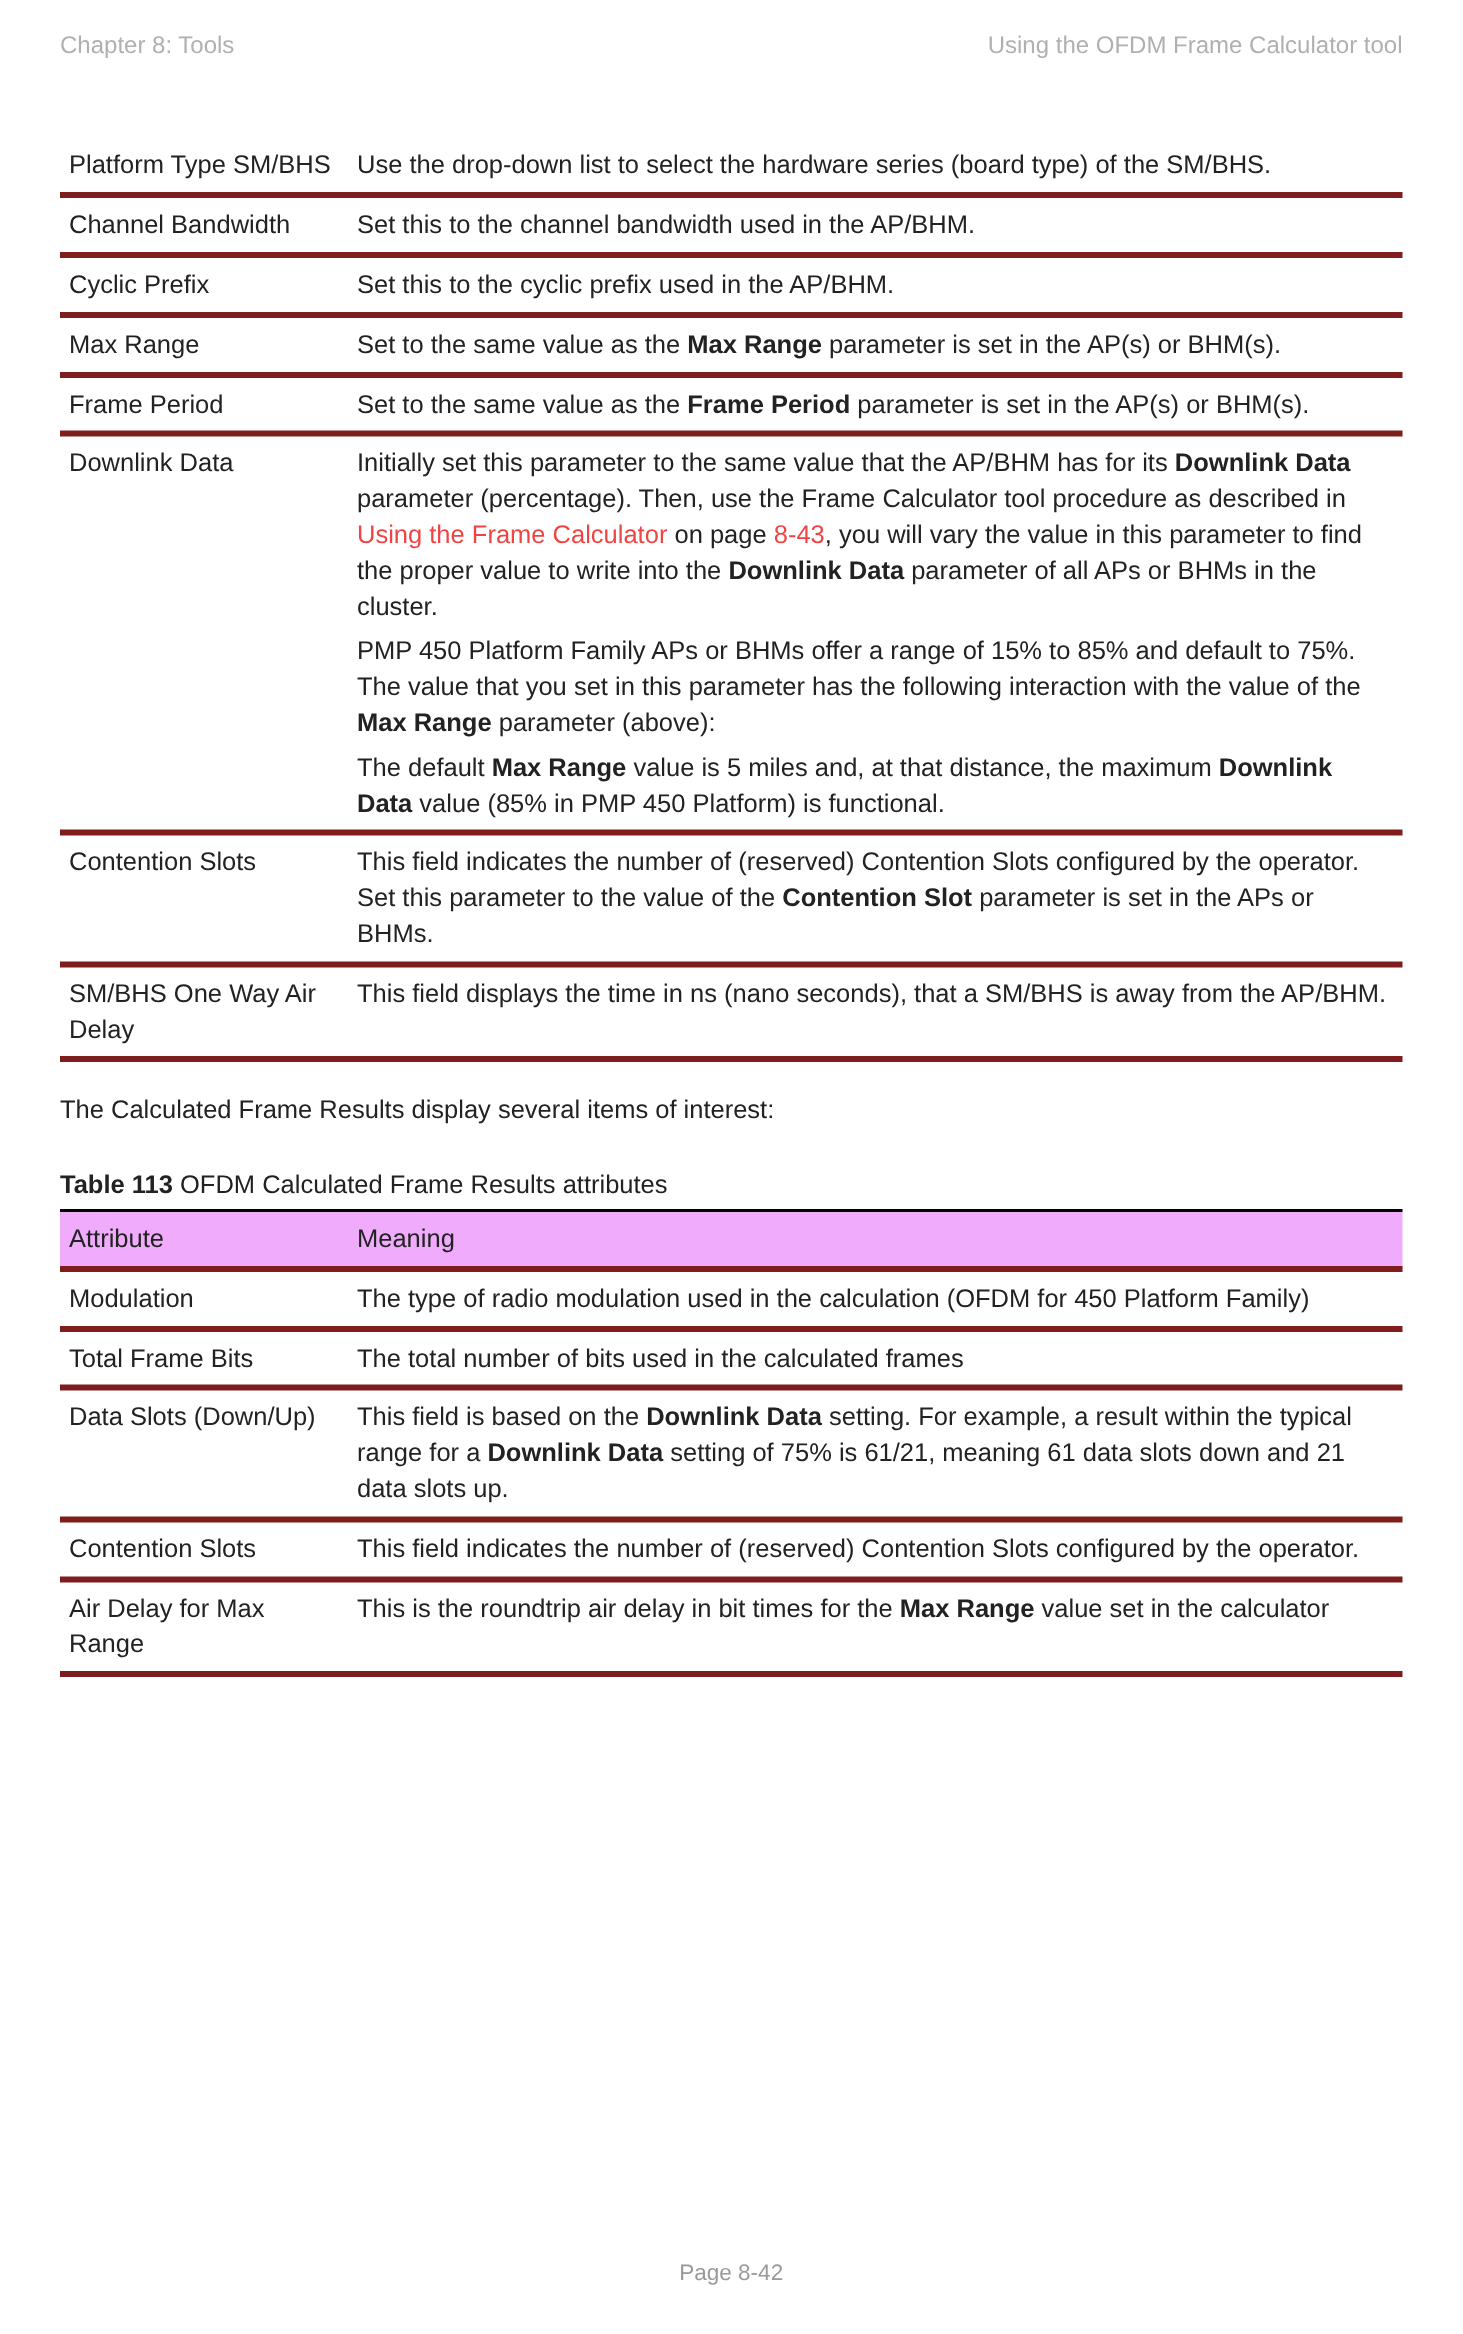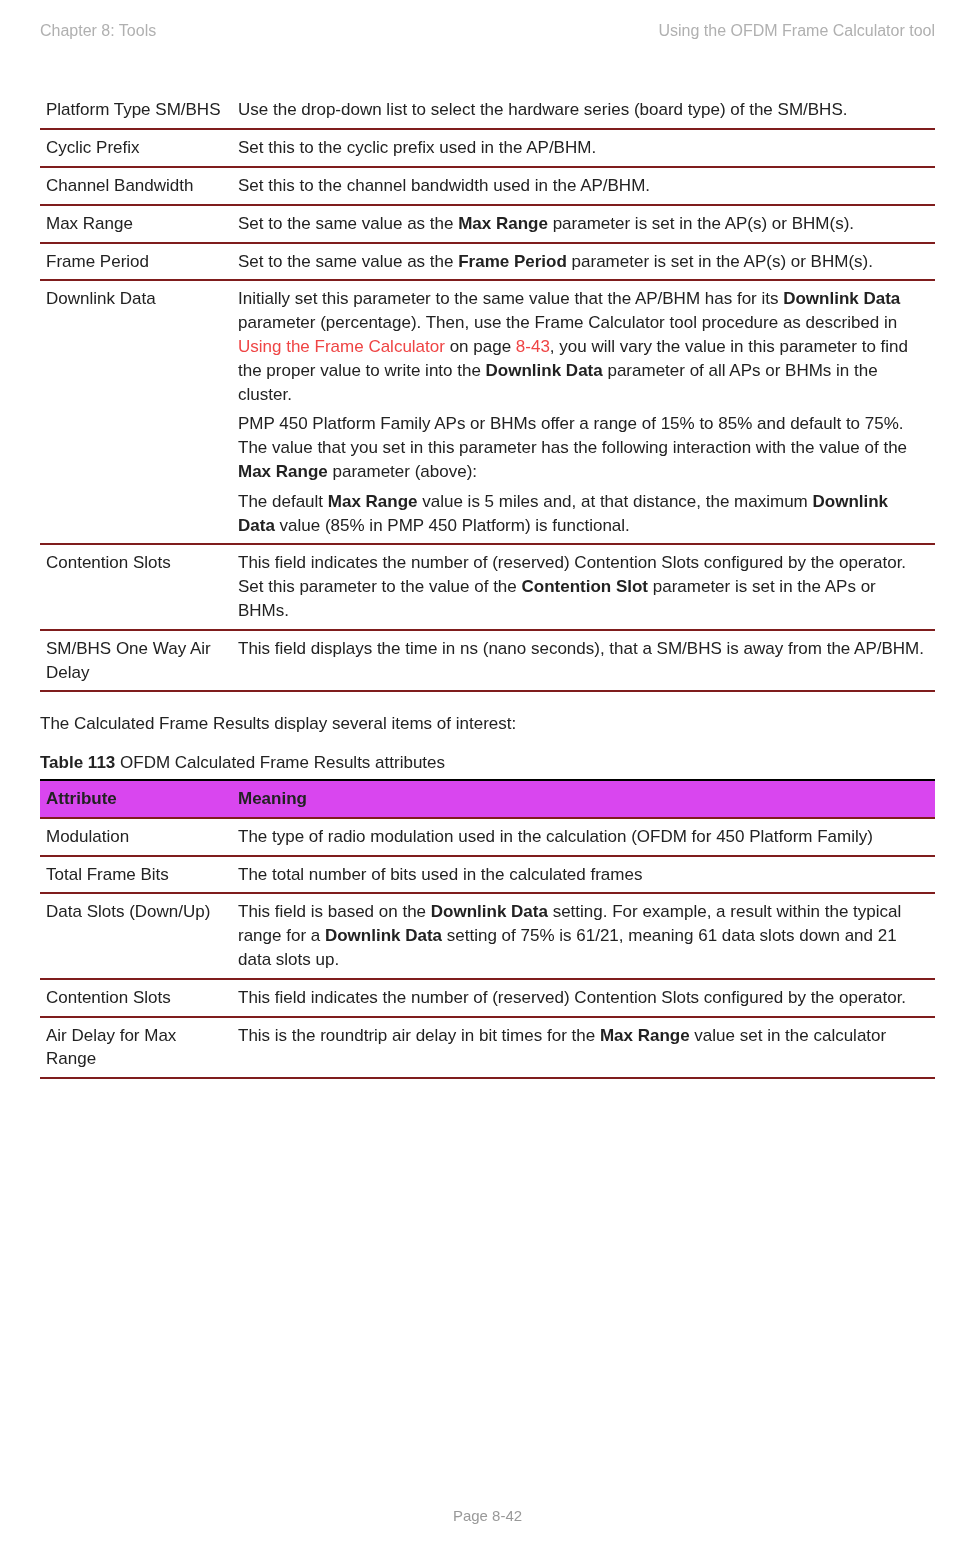--- a/index.html
+++ b/index.html
@@ -24,35 +24,35 @@
     color: #b0b0b0;
     font-size: 16px;
     margin-bottom: 50px;
   }
   table {
     border-collapse: collapse;
     width: 100%;
     margin-bottom: 20px;
   }
   td, th {
-    border-bottom: 2px solid #7f1d1d;
+    border-bottom: 4px solid #7f1d1d;
     padding: 6px 6px;
     vertical-align: top;
     text-align: left;
   }
   th {
-    background: #d946ef;
-    font-weight: bold;
+    background: #f0abfc;
+    font-weight: normal;
     border-top: 2px solid #000;
   }
   .col-attr {
     width: 180px;
   }
   .para {
-    margin: 18px 0 15px 0;
+    margin: 18px 0 26px 0;
   }
   .caption {
     margin: 10px 0 4px 0;
   }
   .link {
     color: #ef4444;
   }
   .bold { font-weight: bold; }
   .italic { }
   .footer {
@@ -74,26 +74,26 @@
     <span>Using the OFDM Frame Calculator tool</span>
   </div>
 
   <table>
     <tbody id="t1body">
         <tr>
           <td class="col-attr">Platform Type SM/BHS</td>
           <td><span>Use the drop-down list to select the hardware series (board type) of the SM/BHS.</span></td>
         </tr>
         <tr>
+          <td class="col-attr">Channel Bandwidth</td>
+          <td><span>Set this to the channel bandwidth used in the AP/BHM.</span></td>
+        </tr>
+        <tr>
           <td class="col-attr">Cyclic Prefix</td>
           <td><span>Set this to the cyclic prefix used in the AP/BHM.</span></td>
-        </tr>
-        <tr>
-          <td class="col-attr">Channel Bandwidth</td>
-          <td><span>Set this to the channel bandwidth used in the AP/BHM.</span></td>
         </tr>
         <tr>
           <td class="col-attr">Max Range</td>
           <td><span>Set to the same value as the </span><span class="bold">Max Range</span><span> parameter is set in the AP(s) or BHM(s).</span></td>
         </tr>
         <tr>
           <td class="col-attr">Frame Period</td>
           <td><span>Set to the same value as the </span><span class="bold">Frame Period</span><span> parameter is set in the AP(s) or BHM(s).</span></td>
         </tr>
         <tr>

